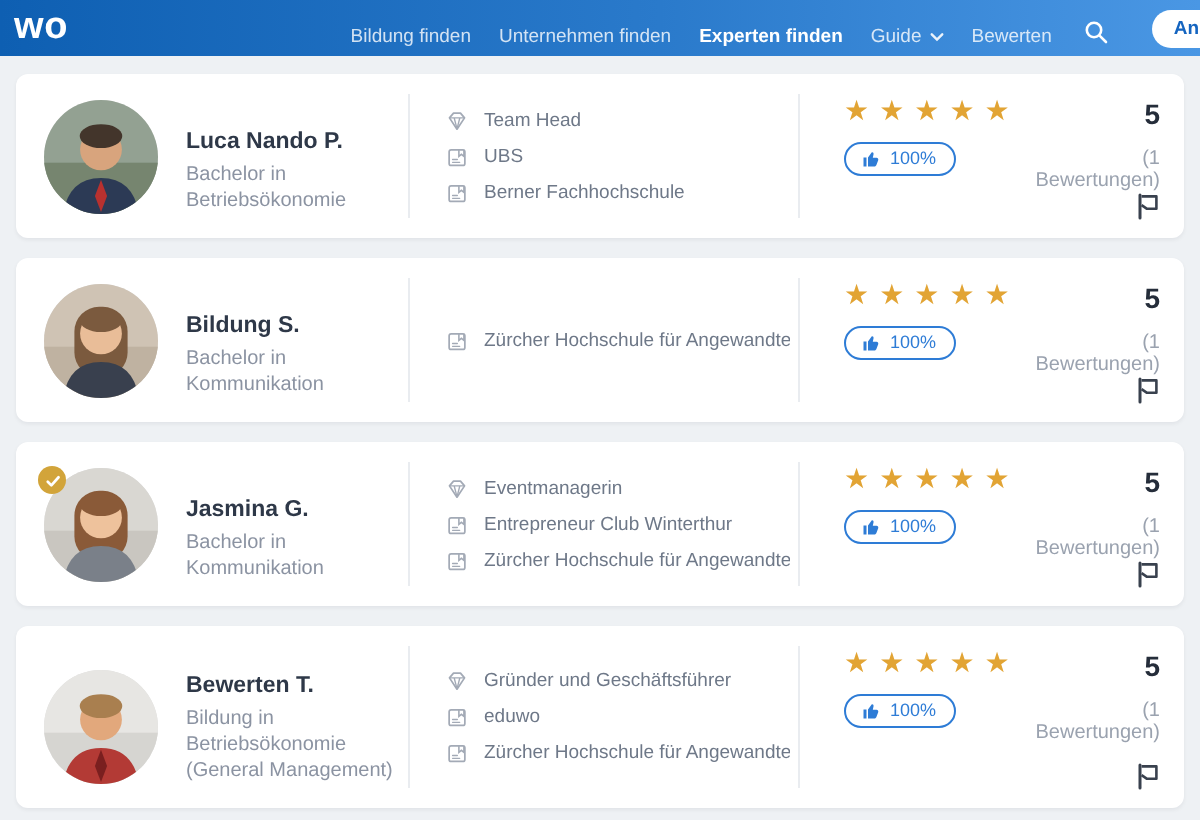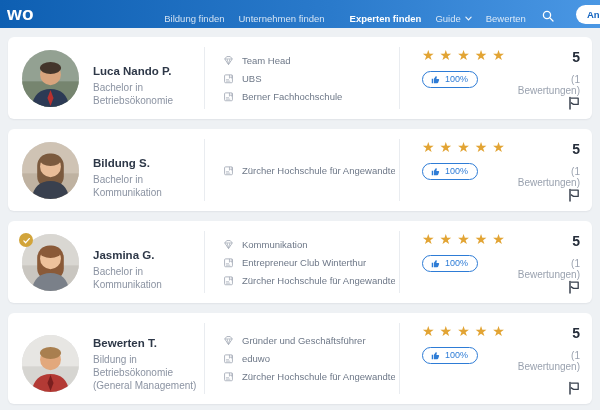--- a/index.html
+++ b/index.html
@@ -21,21 +21,21 @@
   }
   .logo {
     color: #fff; font-weight: 800; font-size: 19px; letter-spacing: .3px;
     line-height: 1; margin-top: -2px; cursor: pointer;
   }
   .nav { margin-left: auto; display: flex; align-items: flex-end; gap: 14px; }
   .nav-item {
     color: rgba(255,255,255,.8); font-size: 9.5px; cursor: pointer;
     display: flex; align-items: center; gap: 4px;
   }
-  .nav-item.active { color: #fff; font-weight: 700; margin-left: 11px; }
+  .nav-item.active { color: #fff; font-weight: 700; }
   .chev { display: inline-flex; margin-top: 1px; }
   .search-btn { display: inline-flex; align-items: center; cursor: pointer; padding: 2px; }
   .signin-btn {
     background: #fff; color: #1565c0; font-weight: 700; font-size: 9.5px;
     border: none; border-radius: 11px; padding: 4px 22px 4px 11px;
     margin-left: 6px; margin-right: -30px; cursor: pointer;
   }
 
   
   .experts { padding: 9px 8px; display: flex; flex-direction: column; gap: 10px; }
@@ -304,21 +304,21 @@
     </div>
     <div class="vdiv"></div>
     <div class="col-details">
         <div class="detail-row">
           <span class="d-icon">
             <svg width="11" height="11" viewBox="0 0 14 14">
               <path d="M2.2 5L4.8 2h4.4L11.8 5 7 12.2z" fill="none" stroke="#a3aab6" stroke-width="1.1" stroke-linejoin="round"></path>
               <path d="M2.2 5h9.6M5.2 5L7 12 8.8 5" fill="none" stroke="#a3aab6" stroke-width="0.9"></path>
             </svg>
           </span>
-          <span class="d-text">Kommunikation</span>
+          <span class="d-text">Eventmanagerin</span>
         </div>
         <div class="detail-row">
           <span class="d-icon">
             <svg width="11" height="11" viewBox="0 0 14 14">
               <rect x="2" y="2.4" width="10" height="10" rx="1.3" fill="none" stroke="#a3aab6" stroke-width="1.1"></rect>
               <path d="M8.2 2.4v4.2l1.6-1.3 1.6 1.3V2.4" fill="none" stroke="#a3aab6" stroke-width="1"></path>
               <path d="M4.2 8.6h3M4.2 10.4h4.5" stroke="#a3aab6" stroke-width="0.9" stroke-linecap="round"></path>
             </svg>
           </span>
           <span class="d-text">Entrepreneur Club Winterthur</span>

